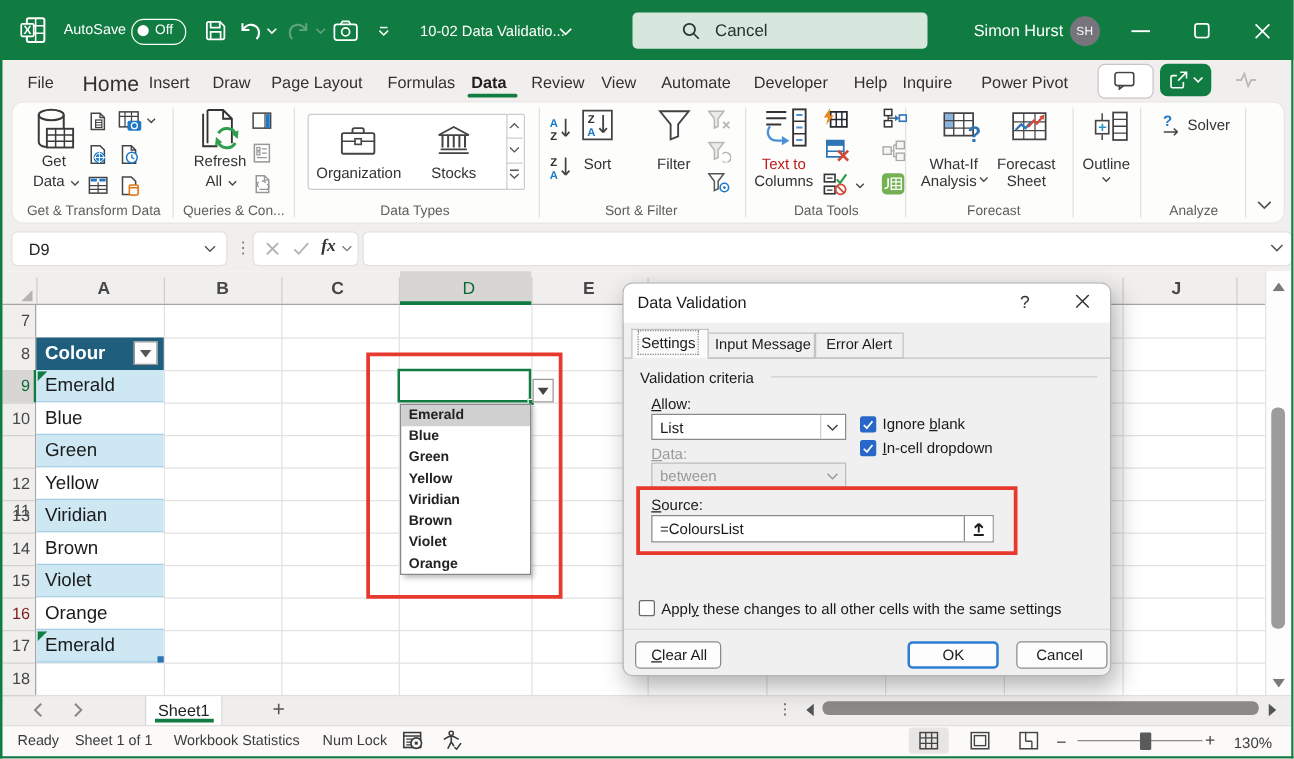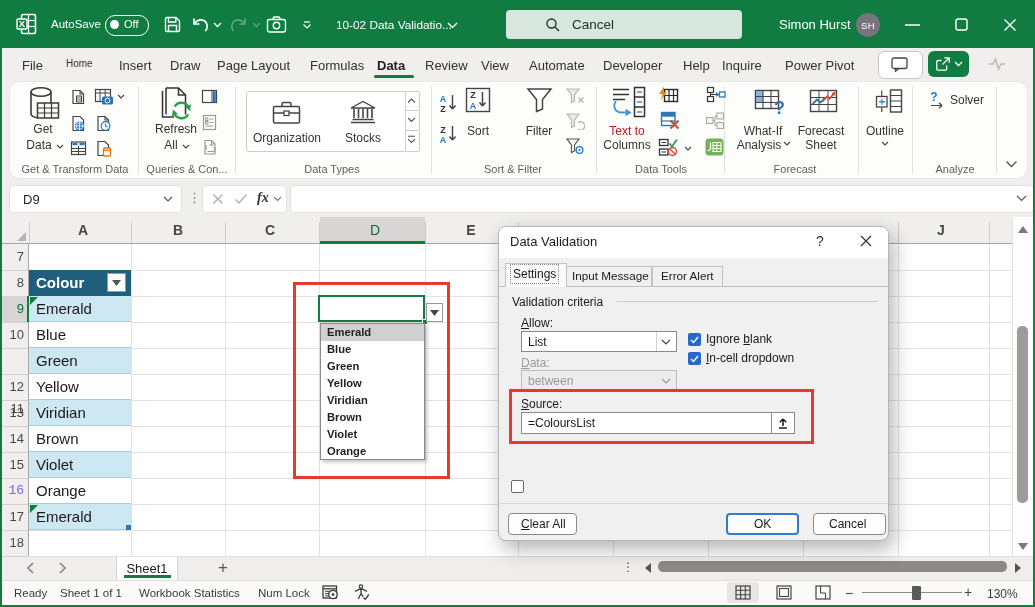--- a/index.html
+++ b/index.html
@@ -85,21 +85,21 @@
     </svg>
 <svg class="ab" style="left:955px;top:18px;" width="13" height="13" viewBox="0 0 13 13">
       <rect x="1" y="1" width="11" height="11" rx="2" fill="none" stroke="#fff" stroke-width="1.4"></rect>
     </svg>
 <svg class="ab" style="left:1003px;top:18px;" width="14" height="14" viewBox="0 0 14 14">
       <path d="M1.5 1.5 L12.5 12.5 M12.5 1.5 L1.5 12.5" stroke="#fff" stroke-width="1.4"></path>
     </svg>
 
 <div class="ab" style="left:2px;top:48px;width:1031px;height:33px;background:#f1efee;"></div>
 <div class="tx" style="left:22px;top:58px;font-size:13px;color:#323130;">File</div>
-<div class="tx" style="left:66px;top:58px;font-size:10px;color:#323130;">Home</div>
+<div class="tx" style="left:66px;top:58px;font-size:17px;color:#323130;">Home</div>
 <div class="tx" style="left:119px;top:58px;font-size:13px;color:#323130;">Insert</div>
 <div class="tx" style="left:170px;top:58px;font-size:13px;color:#323130;">Draw</div>
 <div class="tx" style="left:217px;top:58px;font-size:13px;color:#323130;">Page Layout</div>
 <div class="tx" style="left:310px;top:58px;font-size:13px;color:#323130;text-align:right;">Formulas</div>
 <div class="tx" style="left:377px;top:58px;font-size:13px;color:#201f1e;font-weight:bold;">Data</div>
 <div class="ab" style="left:374px;top:75px;width:40px;height:3px;background:#107C41;border-radius:2px;"></div>
 <div class="tx" style="left:425px;top:58px;font-size:13px;color:#323130;">Review</div>
 <div class="tx" style="left:481px;top:58px;font-size:13px;color:#323130;">View</div>
 <div class="tx" style="left:529px;top:58px;font-size:13px;color:#323130;">Automate</div>
 <div class="tx" style="left:603px;top:58px;font-size:13px;color:#323130;">Developer</div>
@@ -536,20 +536,21 @@
 <div class="tx" style="left:528px;top:416px;font-size:12px;color:#1a1a1a;z-index:12;">=ColoursList</div>
 <div class="ab" style="left:771px;top:413px;width:23px;height:20px;background:#fff;border-left:1px solid #8a8a8a;box-sizing:border-box;z-index:12;"></div>
 <svg class="ab" style="left:777px;top:417px;z-index:13;" width="12" height="12" viewBox="0 0 12 12">
   <path d="M6 9 V2 M6 2 L2.8 5.2 M6 2 L9.2 5.2" fill="none" stroke="#1a1a1a" stroke-width="1.5"></path>
   <path d="M2 11 H10" stroke="#1a1a1a" stroke-width="1.5"></path>
 </svg>
 
 <div class="ab" style="left:509px;top:389px;width:305px;height:55px;border:3px solid #e8392f;box-sizing:border-box;z-index:14;"></div>
 
 <div class="ab" style="left:511px;top:480px;width:13px;height:13px;background:#fff;border:1px solid #6a6a6a;border-radius:2px;box-sizing:border-box;z-index:11;"></div>
+<div class="tx" style="left:529px;top:480px;font-size:12px;color:#1a1a1a;z-index:12;">Appl<u>y</u> these changes to all other cells with the same settings</div>
 
 <div class="ab" style="left:499px;top:503px;width:389px;height:1px;background:#dadada;z-index:11;"></div>
 <div class="ab" style="left:508px;top:513px;width:69px;height:22px;background:#fdfdfd;border:1px solid #8a8a8a;border-radius:4px;box-sizing:border-box;z-index:11;"></div>
 <div class="tx" style="left:521px;top:517px;font-size:12px;color:#1a1a1a;z-index:12;"><u>C</u>lear All</div>
 <div class="ab" style="left:726px;top:513px;width:73px;height:22px;background:#fdfdfd;border:2px solid #2d7dd2;border-radius:4px;box-sizing:border-box;z-index:11;"></div>
 <div class="tx" style="left:754px;top:517px;font-size:12px;color:#1a1a1a;z-index:12;">OK</div>
 <div class="ab" style="left:813px;top:513px;width:73px;height:22px;background:#fdfdfd;border:1px solid #8a8a8a;border-radius:4px;box-sizing:border-box;z-index:11;"></div>
 <div class="tx" style="left:829px;top:517px;font-size:12px;color:#1a1a1a;z-index:12;">Cancel</div>
 
 <div class="ab" style="left:2px;top:556px;width:1031px;height:24px;background:#f0eeed;border-top:1px solid #e1dfdd;"></div>
@@ -621,21 +622,21 @@
     <div class="tx" style="left:24px;top:353px;font-size:13px;color:#474747;transform:translateX(-100%);margin-top:48px;">11</div>
     <div class="ab" style="left:2px;top:374px;width:26px;height:1px;background:#d4d2d0;"></div>
     <div class="tx" style="left:24px;top:379px;font-size:13px;color:#474747;transform:translateX(-100%);">12</div>
     <div class="ab" style="left:2px;top:400px;width:26px;height:1px;background:#d4d2d0;"></div>
     <div class="tx" style="left:24px;top:405px;font-size:13px;color:#474747;transform:translateX(-100%);">13</div>
     <div class="ab" style="left:2px;top:426px;width:26px;height:1px;background:#d4d2d0;"></div>
     <div class="tx" style="left:24px;top:431px;font-size:13px;color:#474747;transform:translateX(-100%);">14</div>
     <div class="ab" style="left:2px;top:452px;width:26px;height:1px;background:#d4d2d0;"></div>
     <div class="tx" style="left:24px;top:457px;font-size:13px;color:#474747;transform:translateX(-100%);">15</div>
     <div class="ab" style="left:2px;top:478px;width:26px;height:1px;background:#d4d2d0;"></div>
-    <div class="tx" style="left:24px;top:483px;font-size:13px;color:#8b5cf6;transform:translateX(-100%);font-family:Liberation Mono, monospace;">16</div>
+    <div class="tx" style="left:24px;top:483px;font-size:13px;color:#7f1d1d;transform:translateX(-100%);">16</div>
     <div class="ab" style="left:2px;top:504px;width:26px;height:1px;background:#d4d2d0;"></div>
     <div class="tx" style="left:24px;top:509px;font-size:13px;color:#474747;transform:translateX(-100%);">17</div>
     <div class="ab" style="left:2px;top:530px;width:26px;height:1px;background:#d4d2d0;"></div>
     <div class="tx" style="left:24px;top:535px;font-size:13px;color:#474747;transform:translateX(-100%);">18</div>
     <div class="ab" style="left:2px;top:556px;width:26px;height:1px;background:#d4d2d0;"></div>
     <div class="ab" style="left:131px;top:244px;width:1px;height:312px;background:#e2e2e2;"></div>
     <div class="ab" style="left:225px;top:244px;width:1px;height:312px;background:#e2e2e2;"></div>
     <div class="ab" style="left:319px;top:244px;width:1px;height:312px;background:#e2e2e2;"></div>
     <div class="ab" style="left:425px;top:244px;width:1px;height:312px;background:#e2e2e2;"></div>
     <div class="ab" style="left:518px;top:244px;width:1px;height:312px;background:#e2e2e2;"></div>

